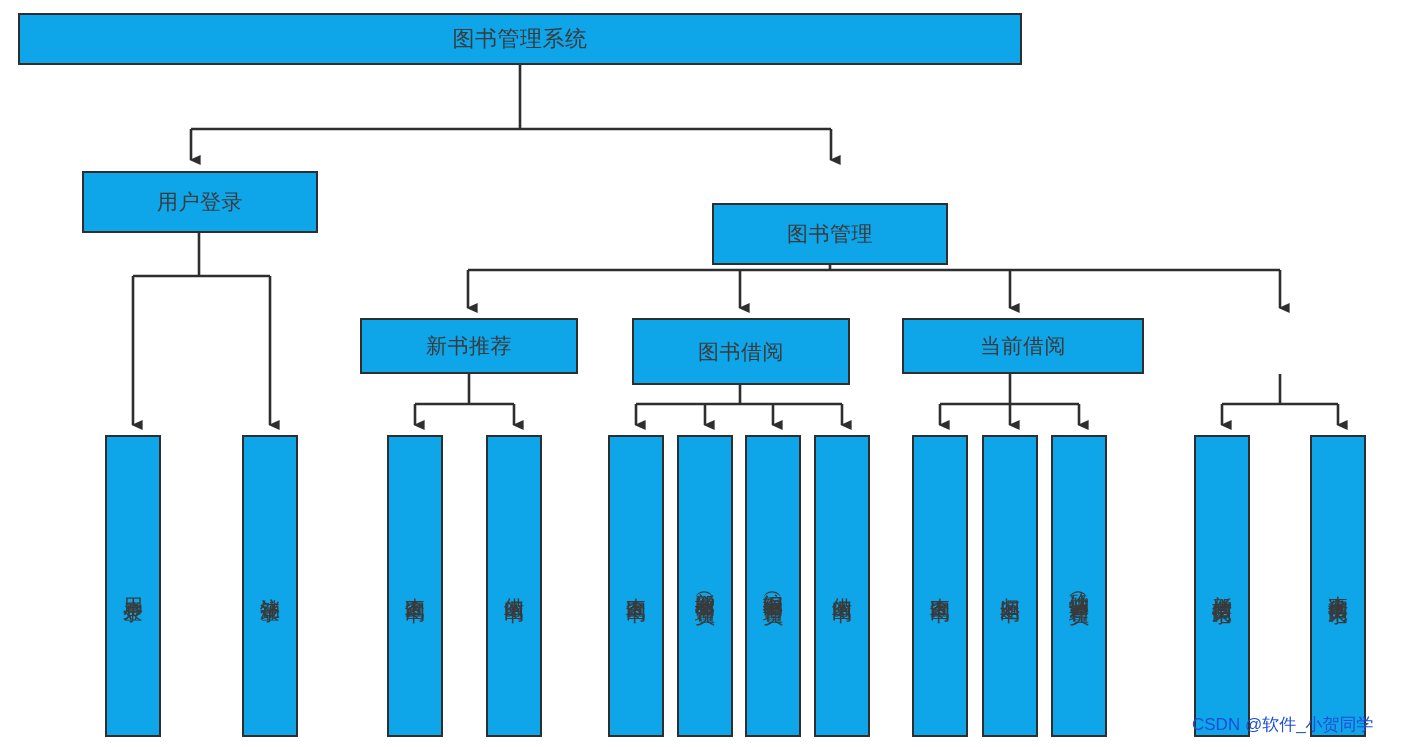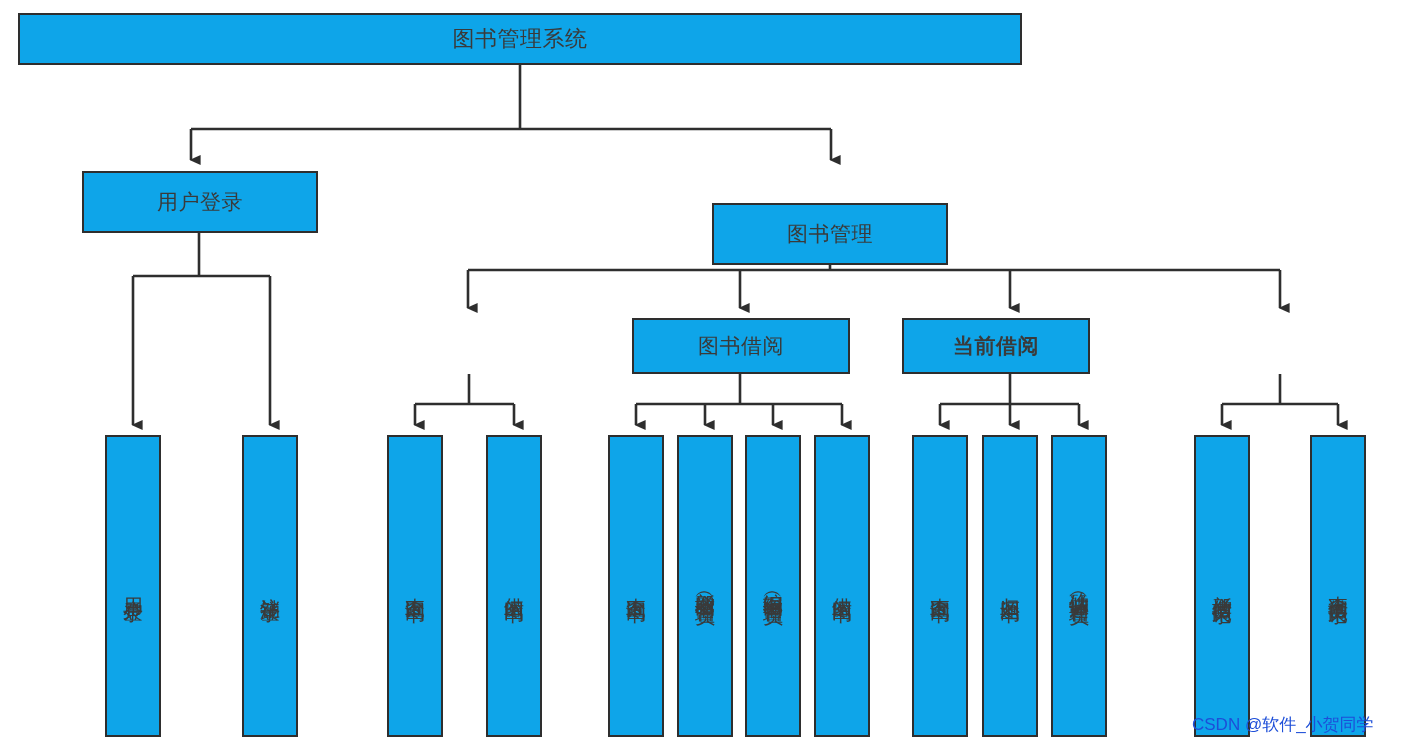--- a/index.html
+++ b/index.html
@@ -126,24 +126,27 @@
     <span class="node-label">图书管理系统</span>
   </div>
 
   <div class="node-box horizontal" style="left:82px; top:171px; width:236px; height:62px;">
     <span class="node-label">用户登录</span>
   </div>
   <div class="node-box horizontal" style="left:712px; top:171px; width:236px; height:62px;margin-top:32px;">
     <span class="node-label">图书管理</span>
   </div>
 
-  <div class="node-box horizontal" style="left:632px; top:318px; width:218px; height:56px;">
+  <div class="node-box horizontal" style="left:360px; top:318px; width:218px; height:56px;">
+    <span class="node-label">新书推荐</span>
+  </div>
+  <div class="node-box horizontal" style="left:632px; top:318px; width:218px; height:67px;">
     <span class="node-label">图书借阅</span>
   </div>
-  <div class="node-box horizontal" style="left:902px; top:318px; width:188px; height:56px;font-weight:bold;">
+  <div class="node-box horizontal" style="left:902px; top:318px; width:242px; height:56px;">
     <span class="node-label">当前借阅</span>
   </div>
 
   <div class="node-box vertical" style="left:105px; top:435px; width:56px; height:302px;">
     <span class="node-label">用户登录</span>
   </div>
   <div class="node-box vertical" style="left:242px; top:435px; width:56px; height:302px;">
     <span class="node-label">注销登录</span>
   </div>
 

